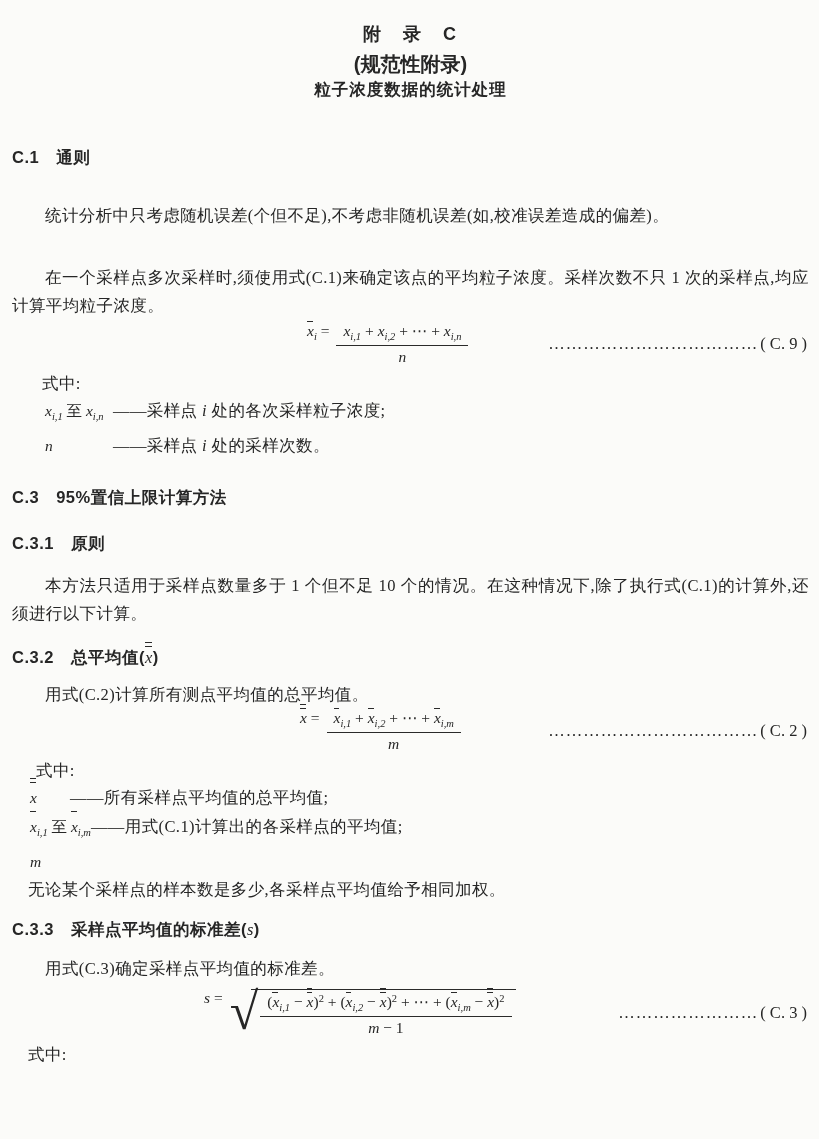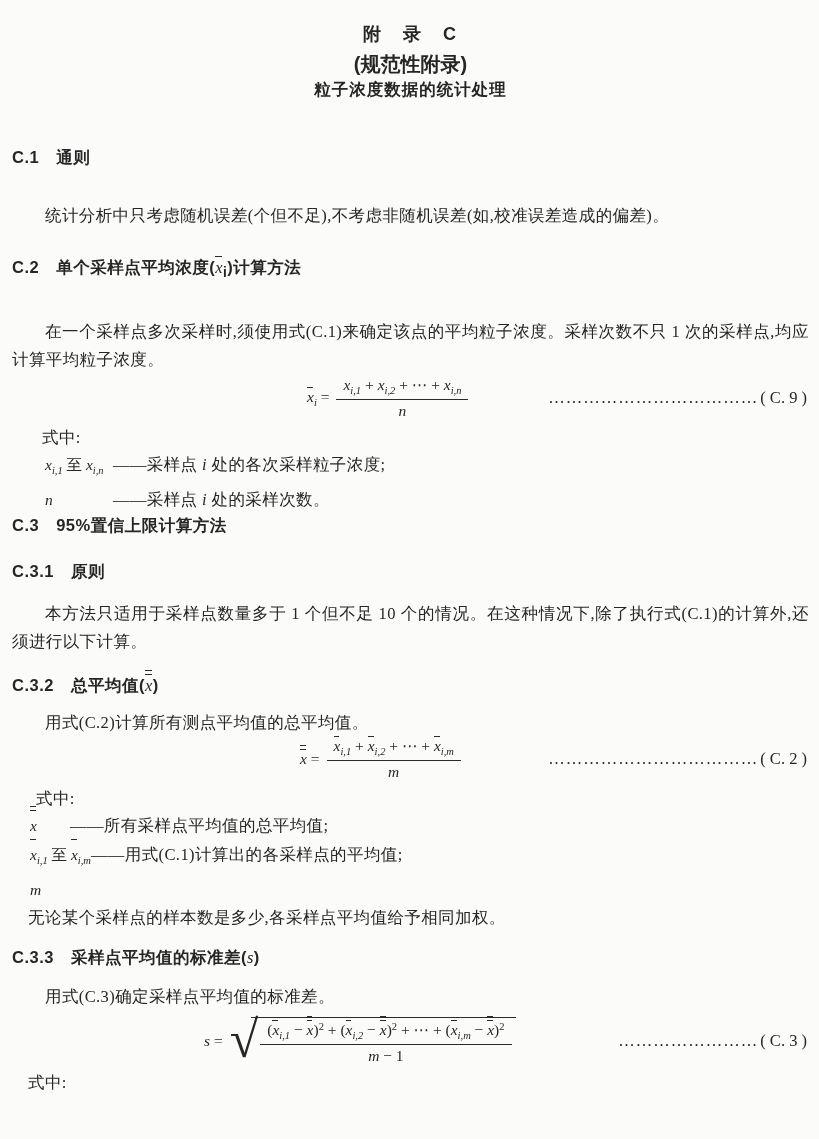--- a/index.html
+++ b/index.html
@@ -48,36 +48,36 @@
   .dbar { position: relative; font-style: italic; display: inline-block; }
   .dbar::after { content: ''; position: absolute; left: 0px; right: 1px; top: -5px; height: 3px;
                  border-top: 1.3px solid #2a2a2a; border-bottom: 1.3px solid #2a2a2a; }
   .frac { display: inline-flex; flex-direction: column; text-align: center; vertical-align: middle; }
   .frac .num { border-bottom: 1.3px solid #2a2a2a; padding: 0 7px 3px; white-space: nowrap; }
   .frac .den { padding-top: 2px; }
   .sqrt { display: inline-flex; align-items: center; }
   .sqrt .rad { font-size: 52px; font-weight: 400; line-height: 40px; margin-right: -7px; transform: translateY(-1px); }
   .sqrt .radicand { border-top: 1.5px solid #2a2a2a; padding: 3px 4px 0 9px; display: inline-block; }
   .formula-row { display: flex; align-items: center; }
-  .f-math { display: inline-flex; align-items: center; gap: 7px; white-space: nowrap; }
+  .f-math { display: inline-flex; align-items: flex-start; gap: 7px; white-space: nowrap; }
   .f1 { height: 48px; }
   .f1 .f-math { margin-left: 295px; }
   .f2 { height: 44px; }
   .f2 .f-math { margin-left: 288px; }
   .f3 { height: 52px; margin-top: 4px; }
   .f3 .f-math { margin-left: 192px; }
   .f-leader { flex: 1; text-align: right; white-space: nowrap; overflow: hidden; letter-spacing: 1px; padding: 0 2px 0 8px; }
   .f-label { white-space: nowrap; padding-right: 2px; }
   
   .mt-c1h { margin-top: 46px; }
   .mt-c1p { margin-top: 34px; }
   .mt-c2h { margin-top: 26px; }
   .mt-c2p { margin-top: 34px; margin-bottom: 0; }
   .mt-where1 { margin-top: 4px; margin-left: 30px; }
-  .mt-c3h { }
+  .mt-c3h { margin-top: 26px; }
   .mt-c31h { margin-top: 24px; }
   .mt-c31p { margin-top: 18px; }
   .mt-c32h { margin-top: 18px; }
   .mt-c32p { margin-top: 12px; }
   .mt-where2 { margin-top: 6px; margin-left: 24px; }
   .mt-note { margin-left: 16px; }
   .mt-c33h { margin-top: 14px; }
   .mt-c33p { margin-top: 14px; }
   .mt-where3 { margin-top: 4px; margin-left: 16px; }
 </style>
@@ -91,21 +91,20 @@
     <div class="t2">(规范性附录)</div>
     <div class="t3">粒子浓度数据的统计处理</div>
   </header>
 
   <section>
     <h2 class="sec-h mt-c1h">C.1　通则</h2>
     <p class="para mt-c1p">统计分析中只考虑随机误差(个但不足),不考虑非随机误差(如,校准误差造成的偏差)。</p>
   </section>
 
   <section>
-    <h2 class="sec-h mt-c2h">C.2　单个采样点平均浓度(<i class="bar">x</i><sub>i</sub>)计算方法</h2>
     <p class="para mt-c2p">在一个采样点多次采样时,须使用式(C.1)来确定该点的平均粒子浓度。采样次数不只 1 次的采样点,均应计算平均粒子浓度。</p>
 
     <div class="formula-row f1">
       <span class="f-math math">
         <span><i class="bar">x</i><sub>i</sub> =</span>
         <span class="frac">
           <span class="num"><i>x</i><sub>i,1</sub> + <i>x</i><sub>i,2</sub> + ⋯ + <i>x</i><sub>i,n</sub></span>
           <span class="den"><i>n</i></span>
         </span>
       </span>

